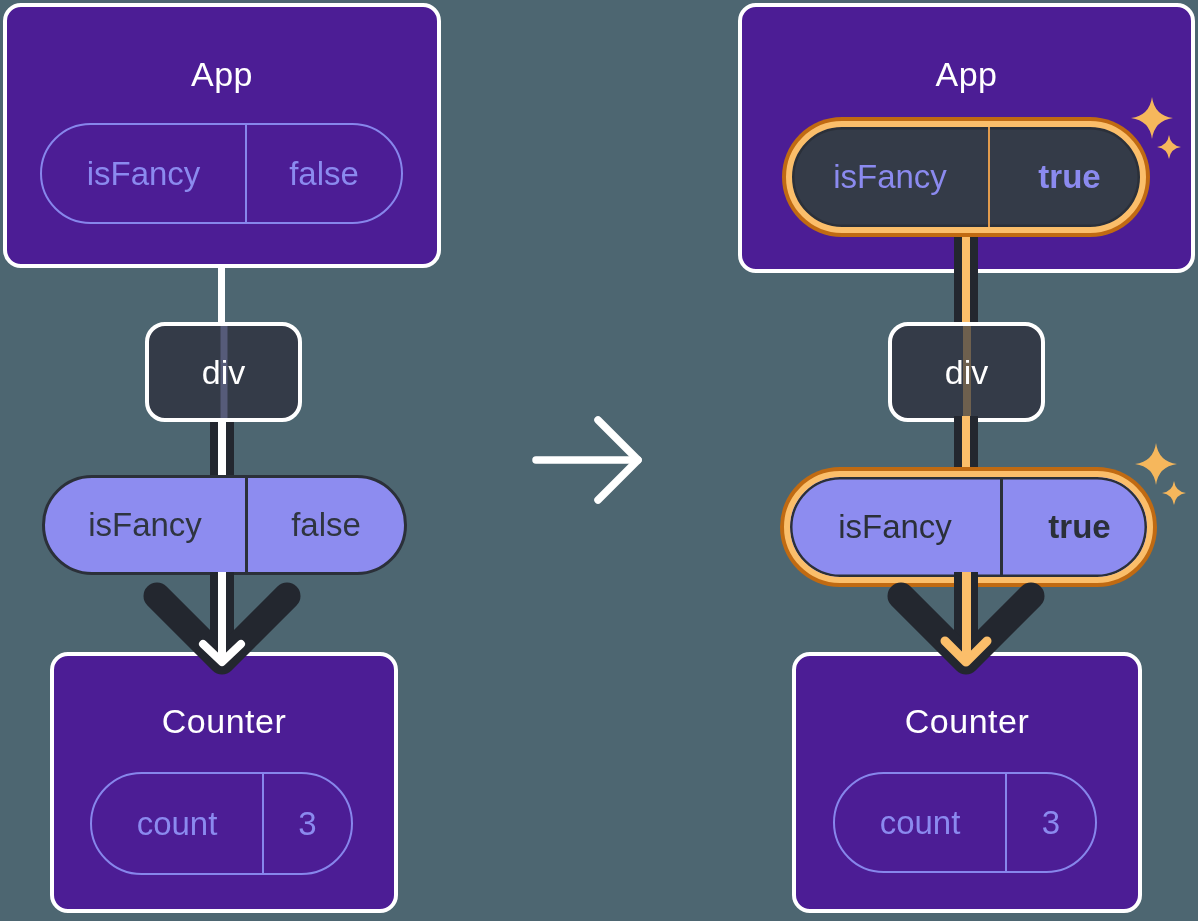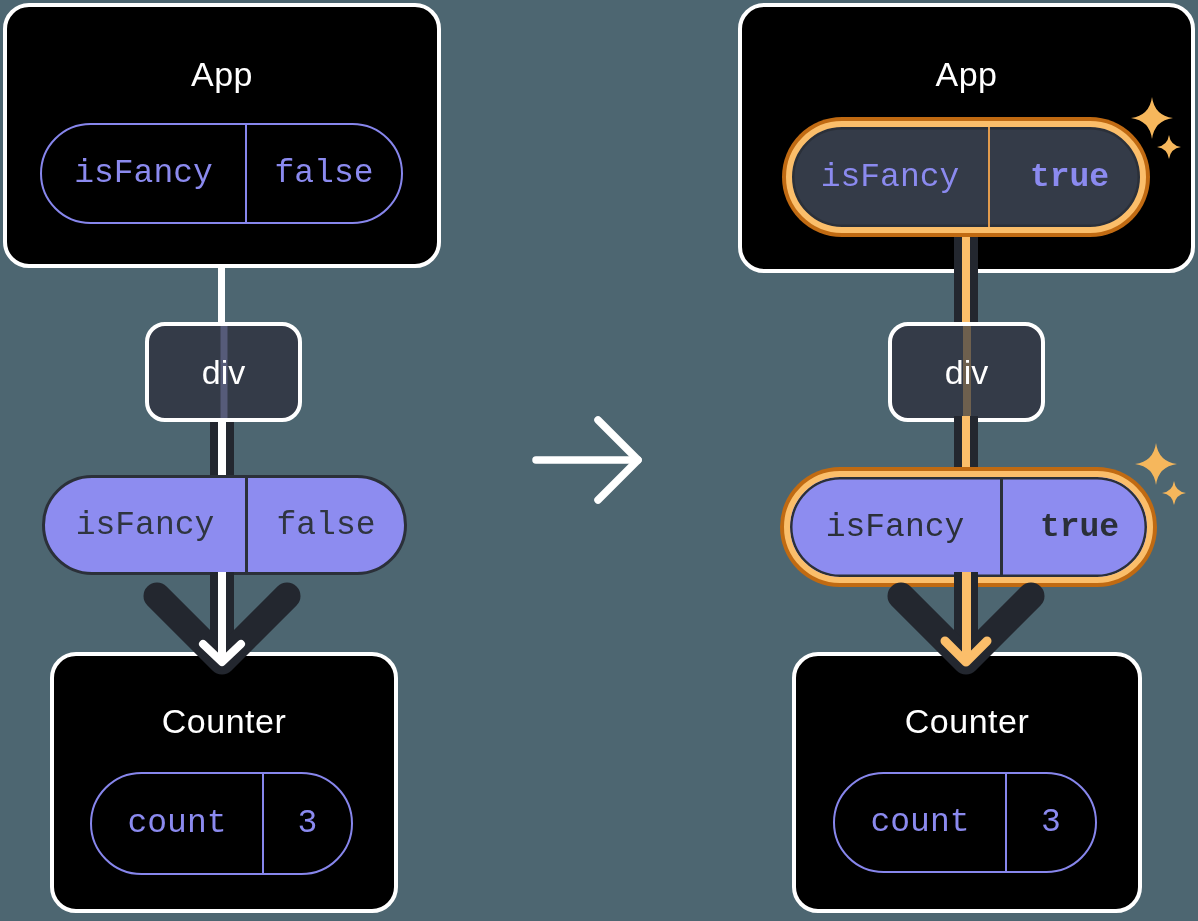--- a/index.html
+++ b/index.html
@@ -1,32 +1,32 @@
 <!DOCTYPE html>
 <html><head>
 <meta charset="utf-8">
 <style>
   html,body{margin:0;padding:0;background:#4D6671;}
   .canvas{
     position:relative;width:1198px;height:921px;background:#4D6671;
     font-family:"Liberation Sans",sans-serif;overflow:hidden;
   }
   .card{
-    position:absolute;background:#000000;border:4px solid #fff;
-    border-radius:26px;box-sizing:border-box;
+    position:absolute;background:#4c1d95;border:4px solid #fff;
+    border-radius:18px;box-sizing:border-box;
   }
   .card-title{
     position:absolute;left:0;right:0;text-align:center;color:#fff;
     font-size:34px;font-weight:500;letter-spacing:.5px;
   }
   .pill{
     position:absolute;display:flex;align-items:stretch;box-sizing:border-box;
     border-radius:60px;font-size:33px;
   }
-  .cell{display:flex;align-items:center;justify-content:center;font-family:Liberation Mono, monospace;}
+  .cell{display:flex;align-items:center;justify-content:center;}
   .cell.val{flex:1;}
   .outline-pill{border:2.5px solid #8786EC;color:#8B8AEF;}
   .outline-pill .cell.key{border-right:2.5px solid #8786EC;}
   .filled-pill{background:#8D8CF0;border:3px solid #2B3039;color:#2F3540;}
   .filled-pill .cell.key{border-right:3px solid #2B3039;}
   .ring{
     border:6px solid #FBBE6A;
     box-shadow:0 0 0 4px #C06A12, inset 0 0 0 2.5px #2B3039;
   }
   .ring.dark-int{background:#343B48;color:#8B8AEF;}

